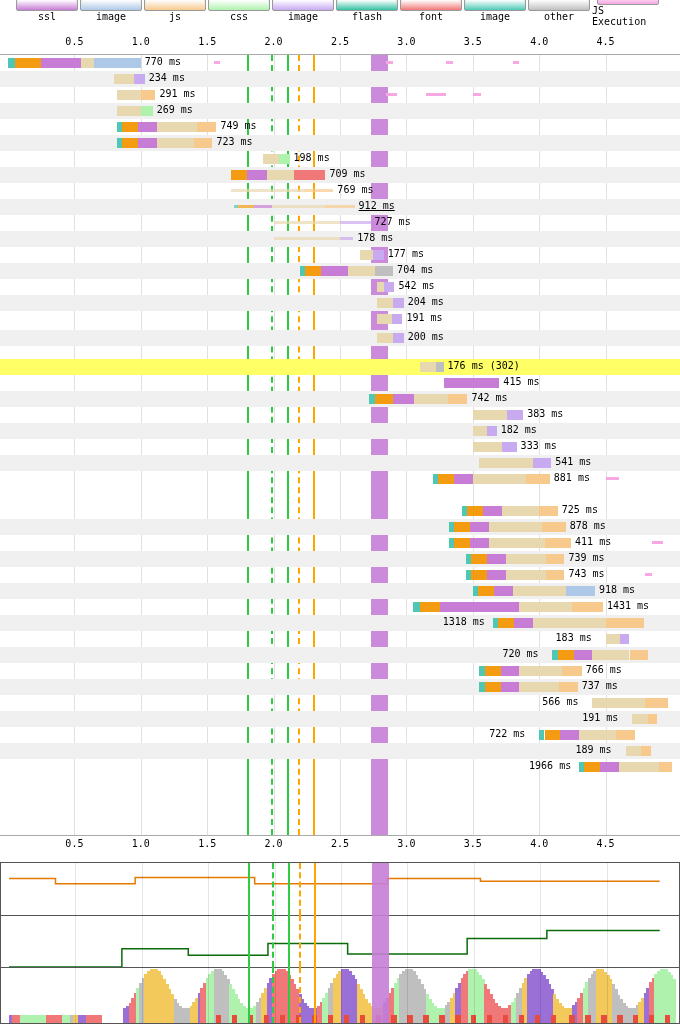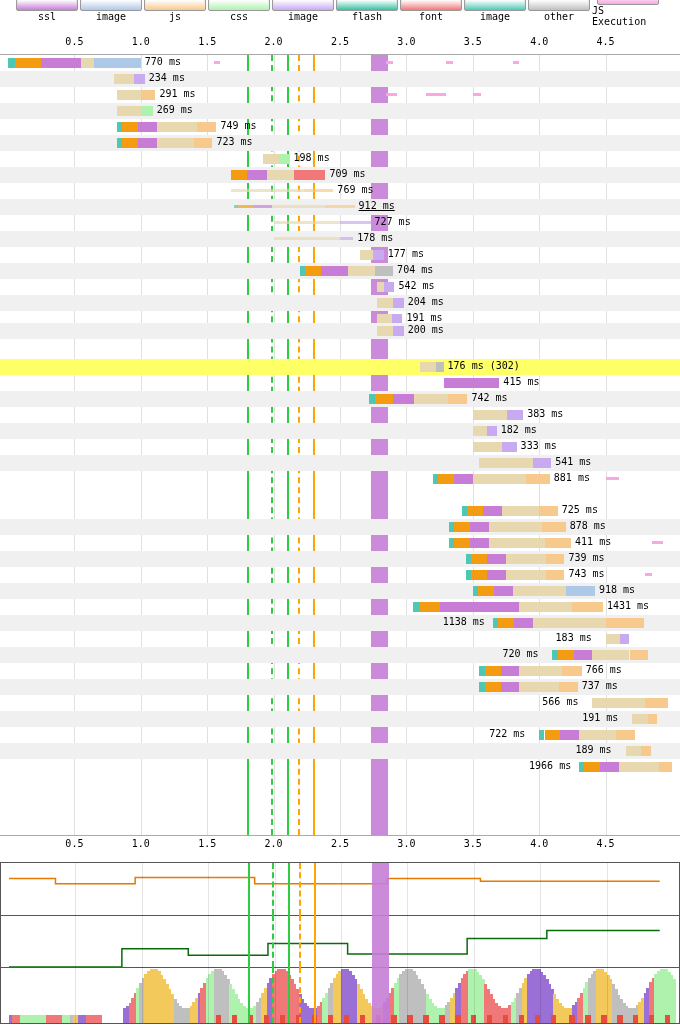--- a/index.html
+++ b/index.html
@@ -219,21 +219,21 @@
       <div class="row stripe" style="top: 240px;">
         <div class="seg wait" style="left: 377.184px; width: 15.936px;"></div>
         <div class="seg img" style="left: 393.12px; width: 10.624px;"></div>
         <span class="label" style="left: 407.744px;">204 ms</span>
       </div>
       <div class="row" style="top: 256px;">
         <div class="seg wait" style="left: 377.184px; width: 14.608px;"></div>
         <div class="seg img" style="left: 391.792px; width: 10.624px;"></div>
         <span class="label" style="left: 406.416px;">191 ms</span>
       </div>
-      <div class="row stripe" style="top: 268px;">
+      <div class="row stripe" style="top: 275px;">
         <div class="seg wait" style="left: 377.184px; width: 15.936px;"></div>
         <div class="seg img" style="left: 393.12px; width: 10.624px;"></div>
         <span class="label" style="left: 407.744px;">200 ms</span>
       </div>
       <div class="row stripe hi" style="top: 304px;">
         <div class="seg wait" style="left: 419.68px; width: 15.936px;"></div>
         <div class="seg other" style="left: 435.616px; width: 7.968px;"></div>
         <span class="label" style="left: 447.584px;">176 ms (302)</span>
       </div>
       <div class="row" style="top: 320px;">
@@ -334,21 +334,21 @@
         <div class="seg wait" style="left: 519.28px; width: 53.12px;"></div>
         <div class="seg js" style="left: 572.4px; width: 30.544px;"></div>
         <span class="label" style="left: 606.944px;">1431 ms</span>
       </div>
       <div class="row stripe" style="top: 560px;">
         <div class="seg dns" style="left: 492.72px; width: 5.312px;"></div>
         <div class="seg conn" style="left: 498.032px; width: 15.936px;"></div>
         <div class="seg ssl" style="left: 513.968px; width: 18.592px;"></div>
         <div class="seg wait" style="left: 532.56px; width: 73.04px;"></div>
         <div class="seg js" style="left: 605.6px; width: 38.512px;"></div>
-        <span class="label" style="left: 442.72px;">1138 ms</span>
+        <span class="label" style="left: 442.72px;">1318 ms</span>
       </div>
       <div class="row" style="top: 576px;">
         <div class="seg wait" style="left: 605.6px; width: 14.608px;"></div>
         <div class="seg img" style="left: 620.208px; width: 9.296px;"></div>
         <span class="label" style="left: 555.6px;">183 ms</span>
       </div>
       <div class="row stripe" style="top: 592px;">
         <div class="seg dns" style="left: 552.48px; width: 5.312px;"></div>
         <div class="seg conn" style="left: 557.792px; width: 15.936px;"></div>
         <div class="seg ssl" style="left: 573.728px; width: 18.592px;"></div>

